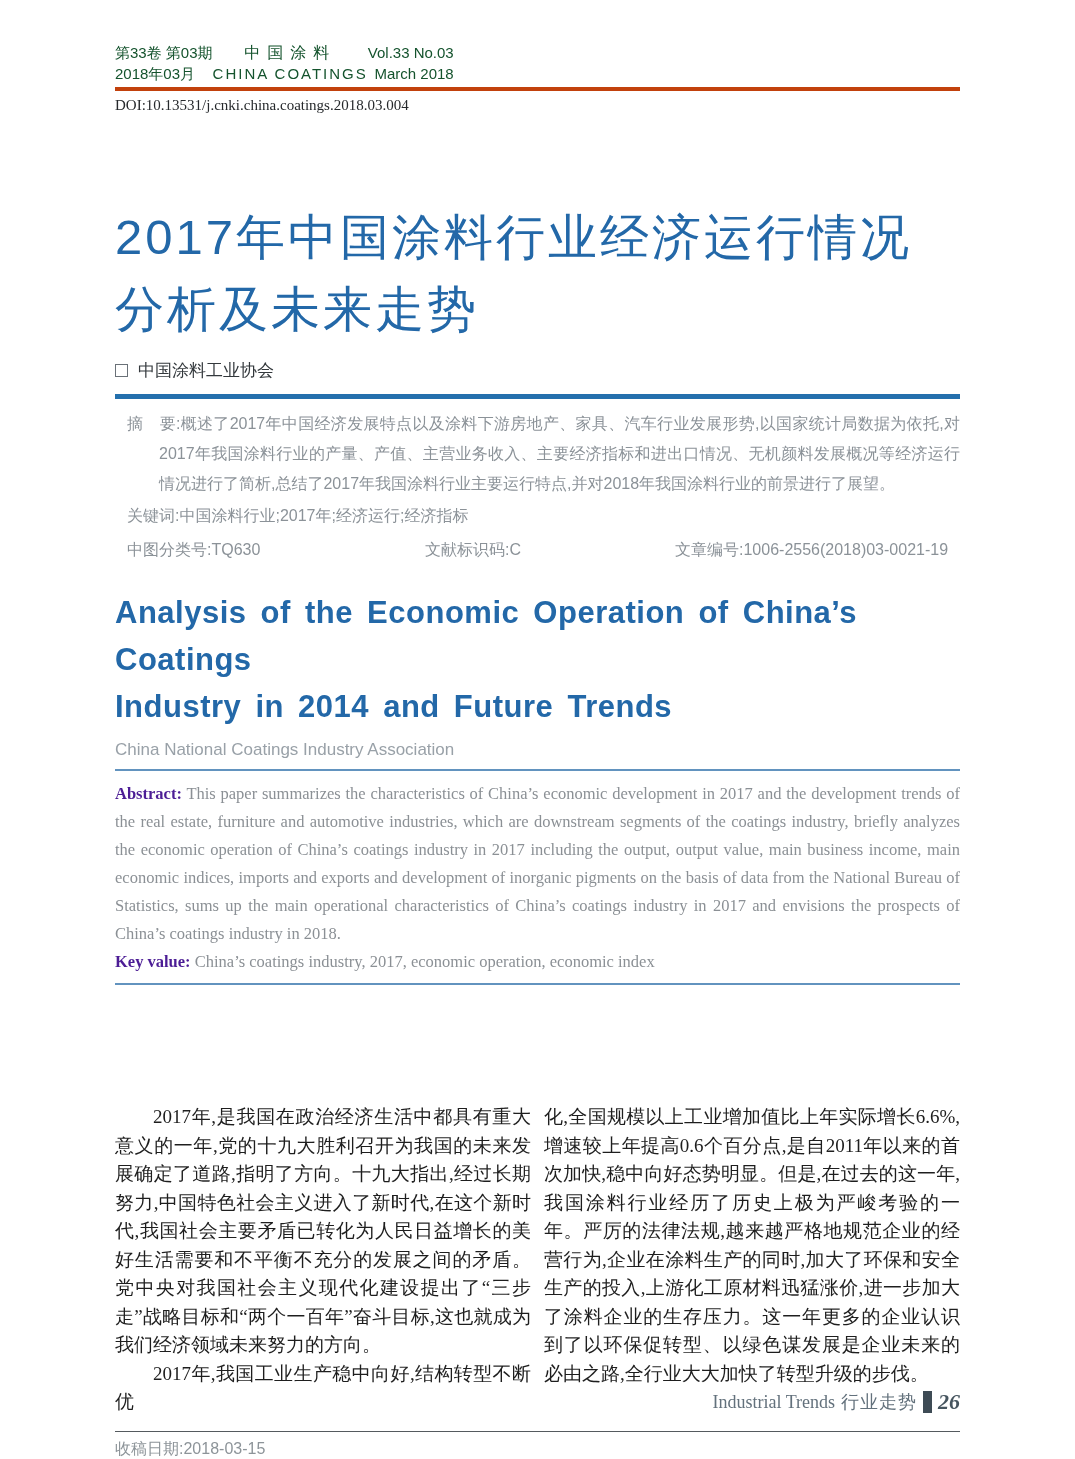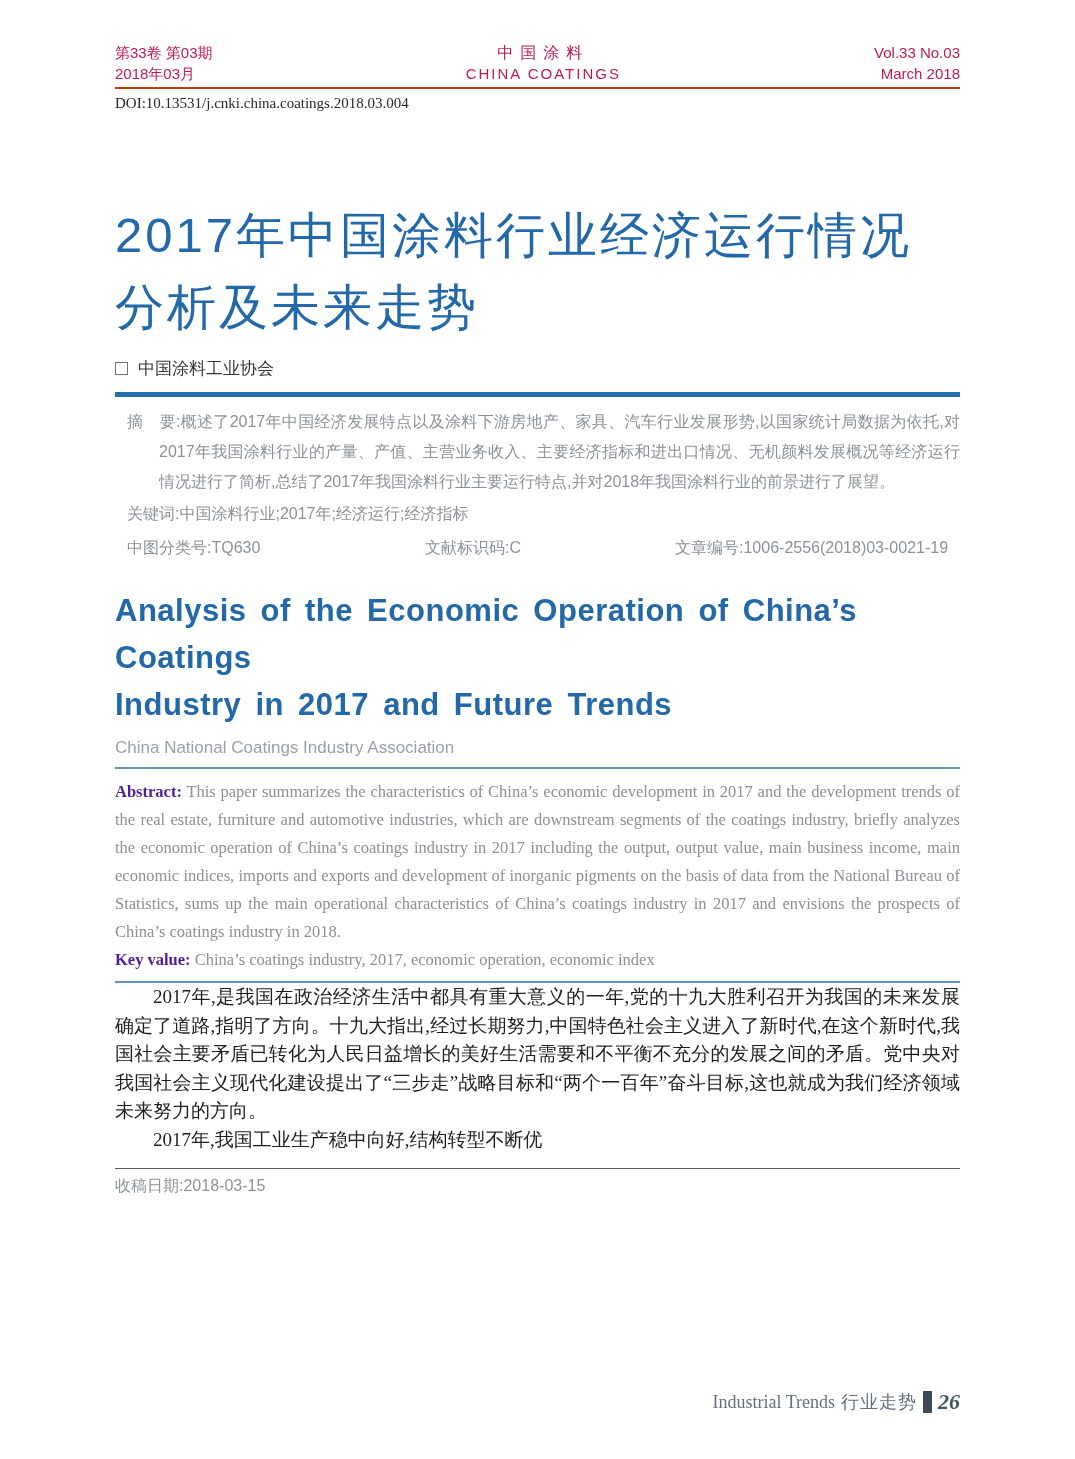--- a/index.html
+++ b/index.html
@@ -9,23 +9,23 @@
     margin:0 auto;
     background:#ffffff;
     box-sizing:border-box;
     padding:42px 115px 0 115px;
     overflow:hidden;
     font-family:"Liberation Sans",sans-serif;
     color:#1e1e1e;
   }
   
   .jheader{
-    display:flex;justify-content:space-between;align-items:flex-end;
-    color:#be185d;font-size:15px;line-height:21px;
-    border-bottom:2px solid #c2410c;padding-bottom:3px;
+    display:flex;justify-content:flex-start;align-items:flex-end;
+    color:#14532d;font-size:15px;line-height:21px;
+    border-bottom:4px solid #c2410c;padding-bottom:3px;
   }
   .jheader .col{display:flex;flex-direction:column;}
   .jheader .center{text-align:center;}
   .jheader .right{text-align:right;}
   .journal-cn{letter-spacing:7px;font-size:16px;}
   .journal-en{letter-spacing:2px;}
   .doi-row{
     font-family:"Liberation Serif","DejaVu Serif",serif;
     font-size:15px;color:#26292c;padding-top:4px;line-height:20px;
   }
@@ -71,21 +71,21 @@
     color:#8b9095;font-size:16.5px;line-height:28px;text-align:justify;
   }
   .en-abstract b,.en-keywords b{color:#4c1d95;}
   .en-keywords{
     margin-top:0;
     font-family:"Liberation Serif","DejaVu Serif",serif;
     color:#8b9095;font-size:16.5px;line-height:28px;
   }
   
   .body-cols{
-    display:flex;gap:13px;
+    display:flex;gap:13px;margin-top:118px;
     font-family:"Liberation Serif","DejaVu Serif",serif;
     font-size:19px;line-height:28.5px;color:#1e1e1e;justify-content:flex-end;
   }
   .body-cols .col{flex:1;text-align:justify;}
   .body-cols p{margin:0;}
   .body-cols p.indent{text-indent:2em;}
   
   .footnote-rule{height:1px;background:#555a5e;margin-top:14px;}
   .footnote{
     margin-top:6px;color:#8d9499;font-size:16px;line-height:22px;
@@ -139,37 +139,40 @@
   <div class="cn-keywords"><span>关键词:</span><span>中国涂料行业;2017年;经济运行;经济指标</span></div>
 
   <div class="cn-class">
     <span class="c1"><span>中图分类号:</span><span>TQ630</span></span>
     <span class="c2"><span>文献标识码:</span><span>C</span></span>
     <span class="c3"><span>文章编号:</span><span>1006-2556(2018)03-0021-19</span></span>
   </div>
 
   <div class="en-title">
     <div>Analysis of the Economic Operation of China’s Coatings</div>
-    <div>Industry in 2017 and Future Trends</div>
+    <div>Industry in 2014 and Future Trends</div>
   </div>
   <div class="en-author">China National Coatings Industry Association</div>
 
   <div class="rule-thin"></div>
 
   <div class="en-abstract"><b>Abstract:</b> <span>This paper summarizes the characteristics of China’s economic development in 2017 and the development trends of the real estate, furniture and automotive industries, which are downstream segments of the coatings industry, briefly analyzes the economic operation of China’s coatings industry in 2017 including the output, output value, main business income, main economic indices, imports and exports and development of inorganic pigments on the basis of data from the National Bureau of Statistics, sums up the main operational characteristics of China’s coatings industry in 2017 and envisions the prospects of China’s coatings industry in 2018.</span></div>
 
   <div class="en-keywords"><b>Key value:</b> <span>China’s coatings industry, 2017, economic operation, economic index</span></div>
 
   <div class="rule-thin"></div>
 
   <div class="body-cols">
     <div class="col">
       <p class="indent">2017年,是我国在政治经济生活中都具有重大意义的一年,党的十九大胜利召开为我国的未来发展确定了道路,指明了方向。十九大指出,经过长期努力,中国特色社会主义进入了新时代,在这个新时代,我国社会主要矛盾已转化为人民日益增长的美好生活需要和不平衡不充分的发展之间的矛盾。党中央对我国社会主义现代化建设提出了“三步走”战略目标和“两个一百年”奋斗目标,这也就成为我们经济领域未来努力的方向。</p>
       <p class="indent">2017年,我国工业生产稳中向好,结构转型不断优</p>
     </div>
+    <div class="col">
+      <p>化,全国规模以上工业增加值比上年实际增长6.6%,增速较上年提高0.6个百分点,是自2011年以来的首次加快,稳中向好态势明显。但是,在过去的这一年,我国涂料行业经历了历史上极为严峻考验的一年。严厉的法律法规,越来越严格地规范企业的经营行为,企业在涂料生产的同时,加大了环保和安全生产的投入,上游化工原材料迅猛涨价,进一步加大了涂料企业的生存压力。这一年更多的企业认识到了以环保促转型、以绿色谋发展是企业未来的必由之路,全行业大大加快了转型升级的步伐。</p>
+    </div>
   </div>
 
   <div class="footnote-rule"></div>
   <div class="footnote"><span>收稿日期:</span><span>2018-03-15</span></div>
 
   <div class="pfooter">
     <span>Industrial Trends</span>
     <span class="cn">行业走势</span>
     <span class="bar"></span>
     <span class="num">26</span>

